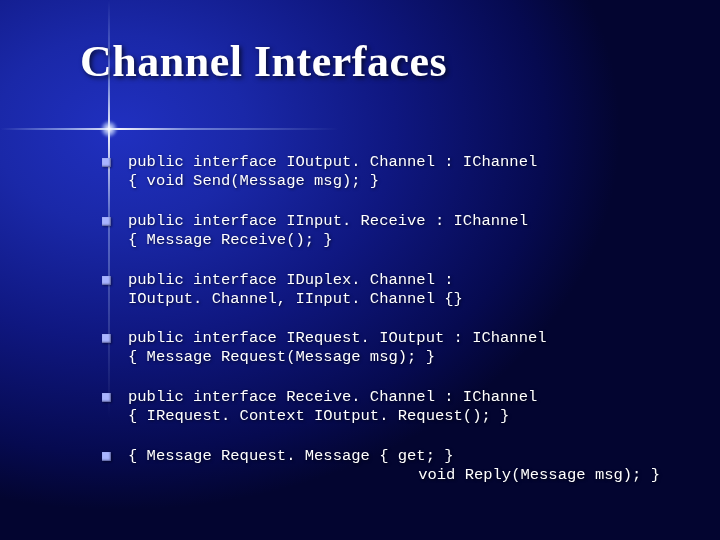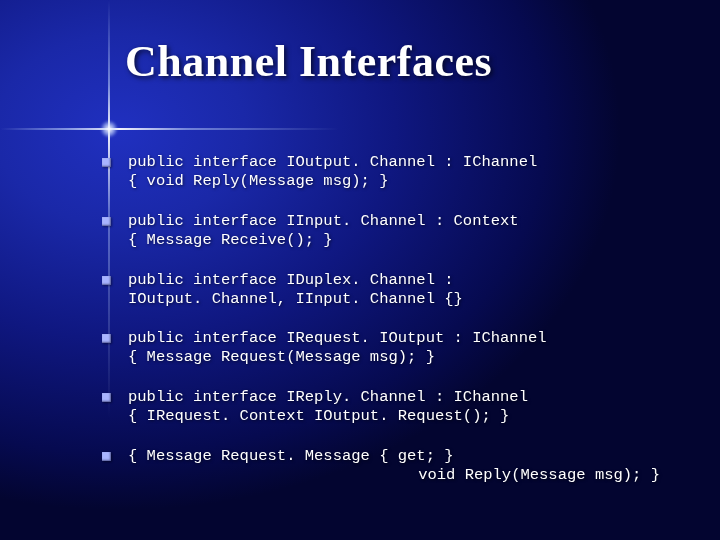--- a/index.html
+++ b/index.html
@@ -55,21 +55,20 @@
     right: 60px;
     color: #fff;
   }
   .title {
     font-size: 44px;
     font-weight: bold;
     color: #fff;
     text-shadow: 2px 2px 5px rgba(0,0,0,0.7);
     margin-bottom: 66px;
     letter-spacing: 0.5px;
-    margin-left: 45px;
   }
   ul.items {
     list-style: none;
     padding-left: 22px;
     margin-top: 28px;
   }
   ul.items > li {
     position: relative;
     margin-bottom: 21px;
     font-family: 'Courier New', Courier, monospace;
@@ -98,36 +97,36 @@
 <div class="flare-h"></div>
 <div class="flare-v"></div>
 <div class="flare-core"></div>
 
 <div class="slide">
   <h1 class="title">Channel Interfaces</h1>
 
   <ul class="items">
     <li>
       <span class="code-line">public interface IOutput. Channel : IChannel</span>
-      <span class="code-line">{ void Reply(Message msg); }</span>
+      <span class="code-line">{ void Send(Message msg); }</span>
     </li>
     <li>
-      <span class="code-line">public interface IInput. Channel : Context</span>
+      <span class="code-line">public interface IInput. Receive : IChannel</span>
       <span class="code-line">{ Message Receive(); }</span>
     </li>
     <li>
       <span class="code-line">public interface IDuplex. Channel :</span>
       <span class="code-line">IOutput. Channel, IInput. Channel {}</span>
     </li>
     <li>
       <span class="code-line">public interface IRequest. IOutput : IChannel</span>
       <span class="code-line">{ Message Request(Message msg); }</span>
     </li>
     <li>
-      <span class="code-line">public interface IReply. Channel : IChannel</span>
+      <span class="code-line">public interface Receive. Channel : IChannel</span>
       <span class="code-line">{ IRequest. Context IOutput. Request(); }</span>
     </li>
     <li>
       <span class="code-line">{ Message Request. Message { get; }</span>
       <span class="indent">  void Reply(Message msg); }</span>
     </li>
   </ul>
 </div>
 
 </body></html>

